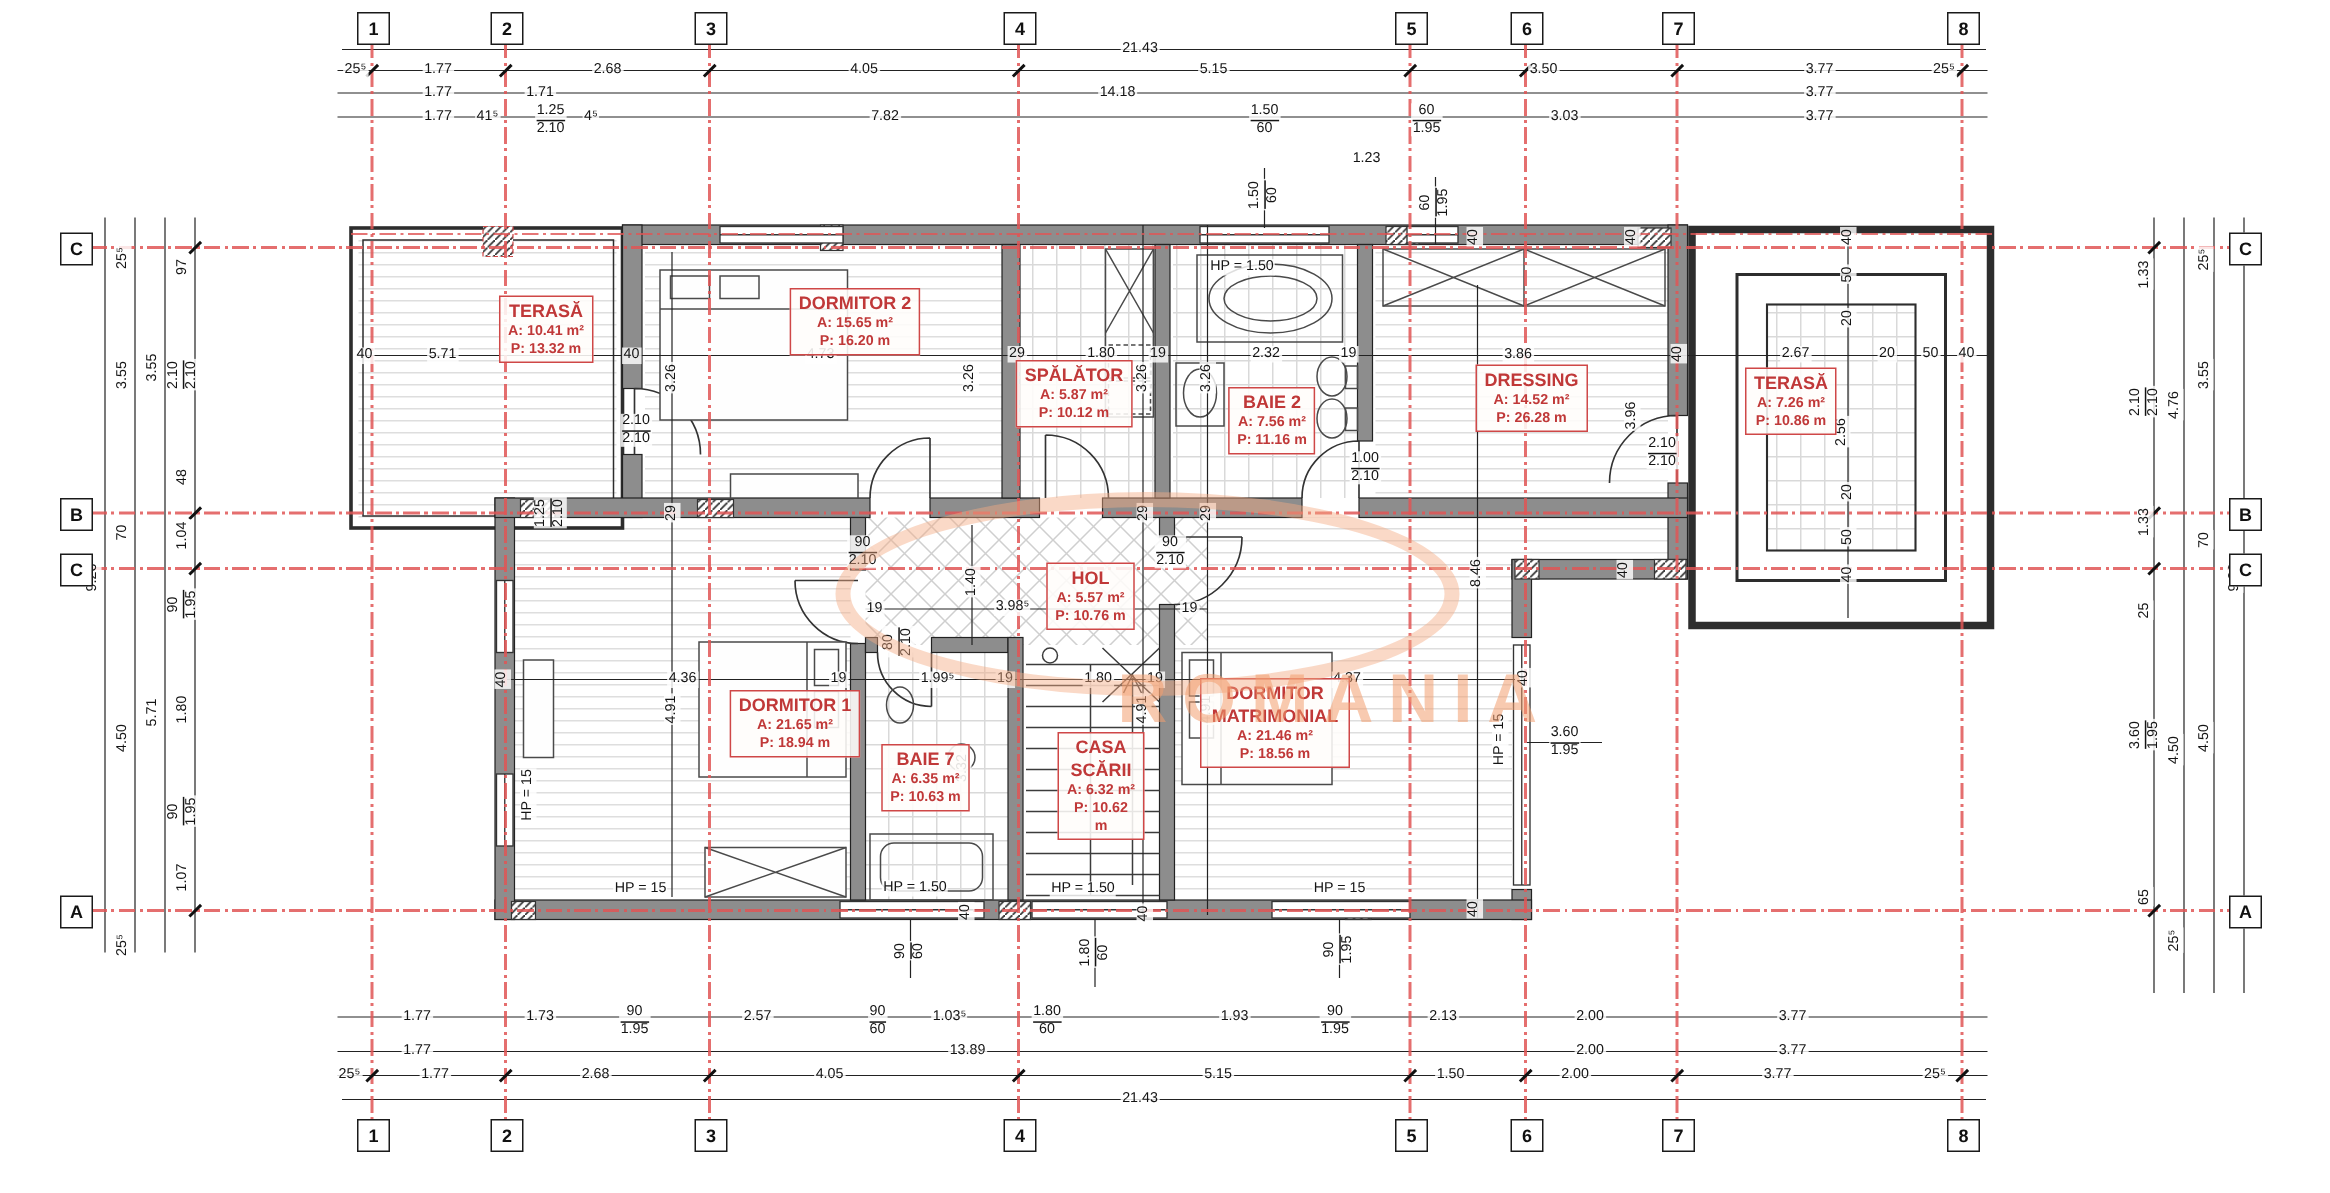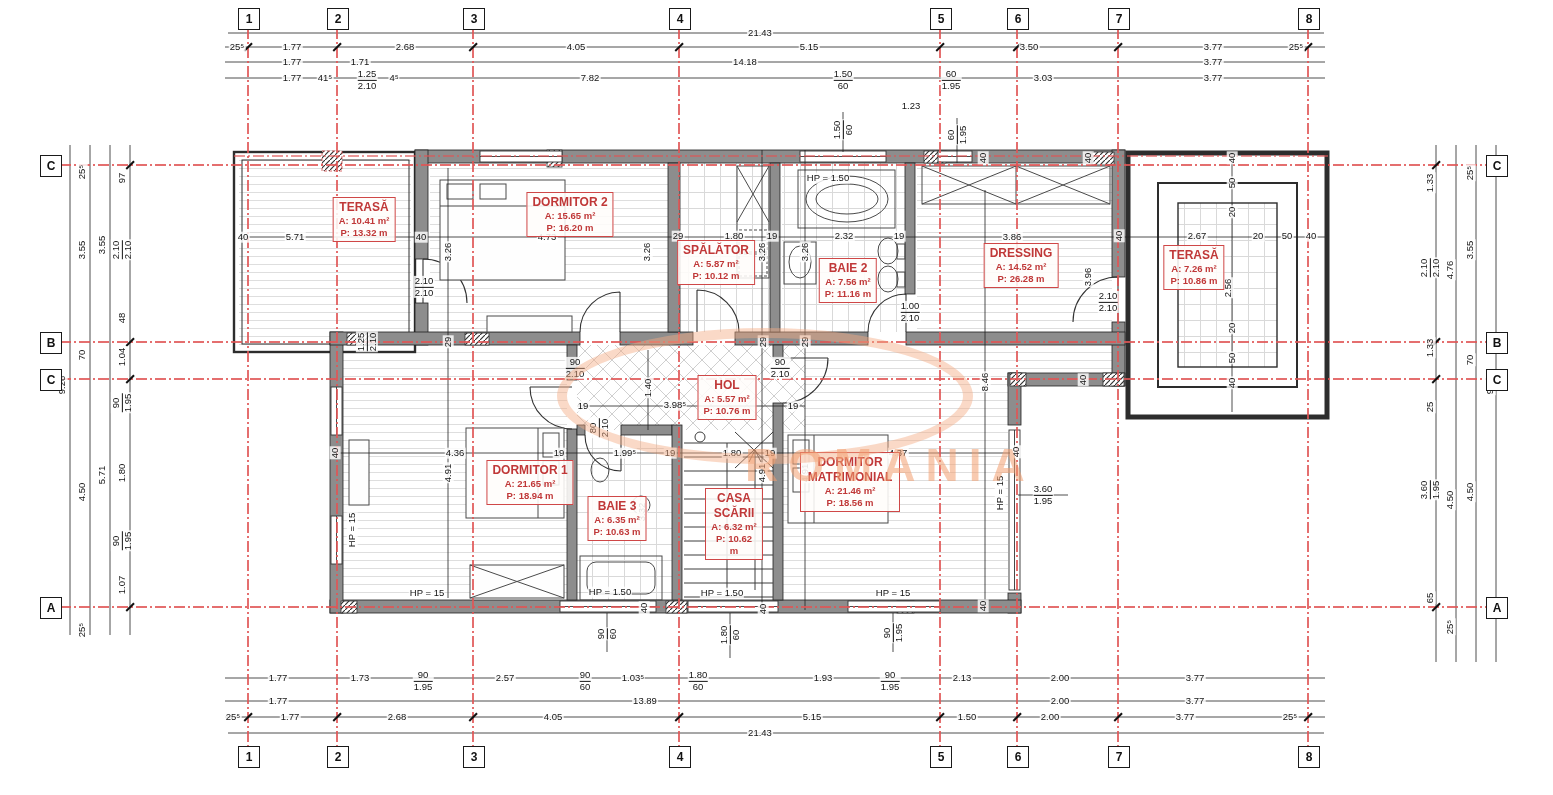--- a/index.html
+++ b/index.html
@@ -544,21 +544,21 @@
         <div class="rname">HOL</div>
         <div class="rsub">A: 5.57 m²</div>
         <div class="rsub">P: 10.76 m</div>
       </div>
       <div class="room" style="left: 530px; top: 460px; max-width: 78px;">
         <div class="rname">DORMITOR 1</div>
         <div class="rsub">A: 21.65 m²</div>
         <div class="rsub">P: 18.94 m</div>
       </div>
       <div class="room" style="left: 617px; top: 496px; max-width: 56px;">
-        <div class="rname">BAIE 3</div>
+        <div class="rname">BAIE 7</div>
         <div class="rsub">A: 6.35 m²</div>
         <div class="rsub">P: 10.63 m</div>
       </div>
       <div class="room" style="left: 734px; top: 488px; max-width: 46px;">
         <div class="rname">CASA SCĂRII</div>
         <div class="rsub">A: 6.32 m²</div>
         <div class="rsub">P: 10.62 m</div>
       </div>
       <div class="room" style="left: 850px; top: 452px; max-width: 88px;">
         <div class="rname">DORMITOR MATRIMONIAL</div>

